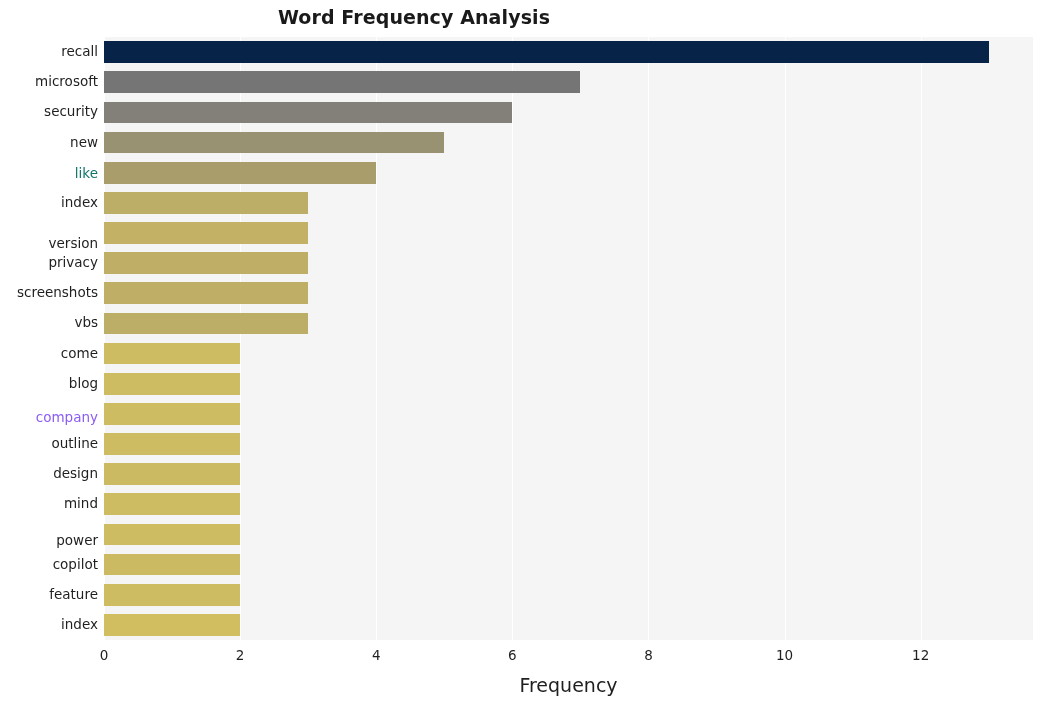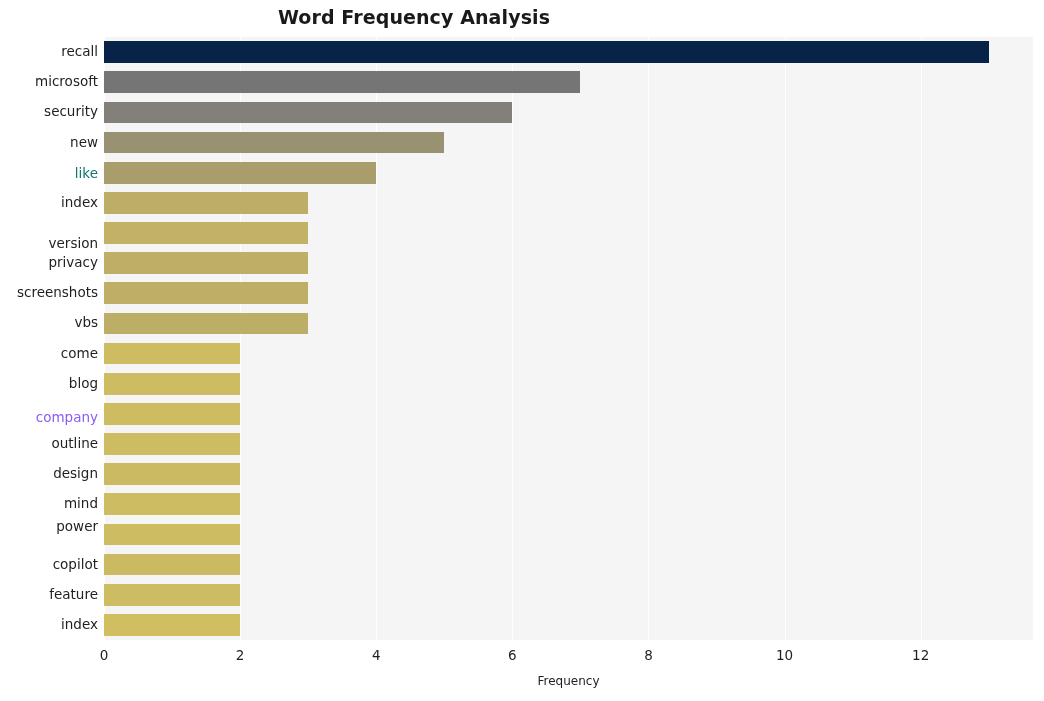--- a/index.html
+++ b/index.html
@@ -108,21 +108,21 @@
     transform: translateX(-50%);
     white-space: nowrap;
   }
 
   #x-axis-label {
     position: absolute;
     left: 104px;
     top: 674px;
     width: 929px;
     text-align: center;
-    font-size: 12px;
+    font-size: 19px;
     color: #1f1f1f;
   }
 </style>
 </head>
 <body>
 
 <div id="figure" style="background: rgb(255, 255, 255);">
 
   <div id="chart-title" style="color: rgb(26, 26, 26);">Word Frequency Analysis</div>
 
@@ -210,21 +210,21 @@
       <div class="y-tick-label" style="top: 200px; color: rgb(31, 31, 31);">version</div>
       <div class="y-tick-label" style="top: 219.125px; color: rgb(31, 31, 31);">privacy</div>
       <div class="y-tick-label" style="top: 249.275px; color: rgb(31, 31, 31);">screenshots</div>
       <div class="y-tick-label" style="top: 279.425px; color: rgb(31, 31, 31);">vbs</div>
       <div class="y-tick-label" style="top: 309.575px; color: rgb(31, 31, 31);">come</div>
       <div class="y-tick-label" style="top: 339.725px; color: rgb(31, 31, 31);">blog</div>
       <div class="y-tick-label" style="top: 374px; color: #8b5cf6;">company</div>
       <div class="y-tick-label" style="top: 400.025px; color: rgb(31, 31, 31);">outline</div>
       <div class="y-tick-label" style="top: 430.175px; color: rgb(31, 31, 31); padding-left: 18px;">design</div>
       <div class="y-tick-label" style="top: 460.325px; color: rgb(31, 31, 31);">mind</div>
-      <div class="y-tick-label" style="top: 483px; color: rgb(31, 31, 31); padding-left: 16px;">power</div>
+      <div class="y-tick-label" style="top: 497px; color: rgb(31, 31, 31); padding-left: 16px;">power</div>
       <div class="y-tick-label" style="top: 520.625px; color: rgb(31, 31, 31);">copilot</div>
       <div class="y-tick-label" style="top: 550.775px; color: rgb(31, 31, 31);">feature</div>
       <div class="y-tick-label" style="top: 580.925px; color: rgb(31, 31, 31);">index</div>
     </div>
 
   <div id="x-axis">
       <div class="x-tick-label" style="left: 0px; color: rgb(31, 31, 31);">0</div>
       <div class="x-tick-label" style="left: 136.117px; color: rgb(31, 31, 31);">2</div>
       <div class="x-tick-label" style="left: 272.234px; color: rgb(31, 31, 31);">4</div>
       <div class="x-tick-label" style="left: 408.352px; color: rgb(31, 31, 31);">6</div>

